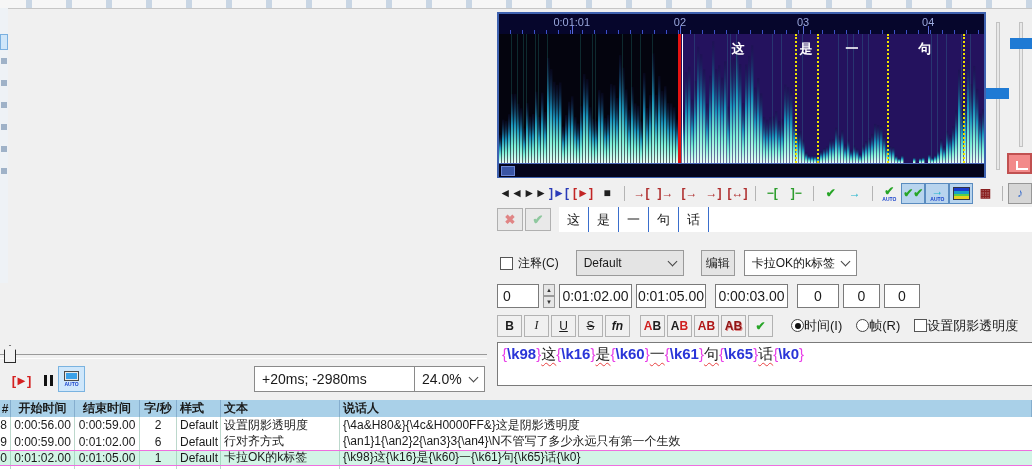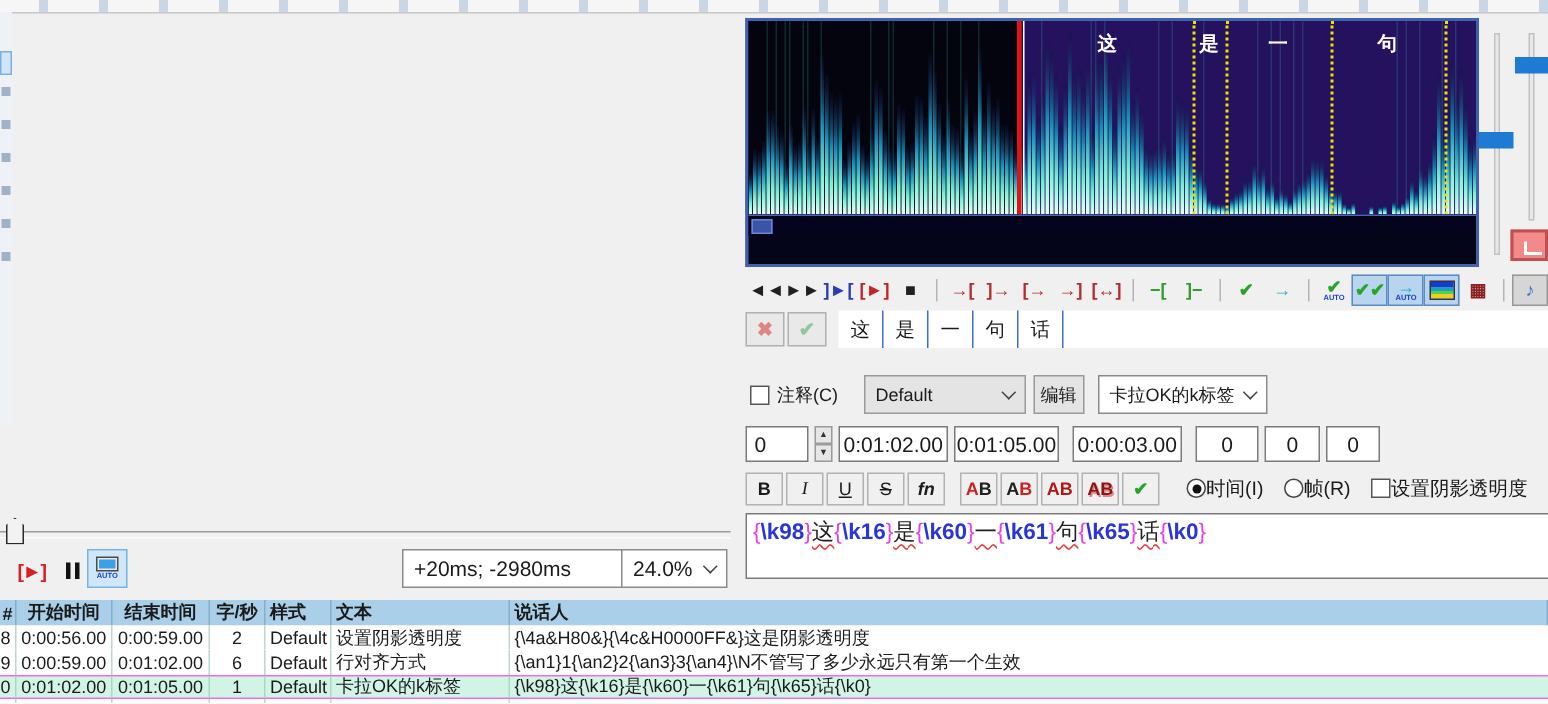--- a/index.html
+++ b/index.html
@@ -132,29 +132,39 @@
         <i></i>
         <i></i>
       </span>
   </div>
   <div class="abs autobtn">
     <span class="moni">
         <i></i>
       </span>
     <span class="autotxt">AUTO</span>
   </div>
-  <div class="abs w-field" style="left:268px;width:170px">
+  <div class="abs w-field" style="left:254px;width:170px">
     <span>+20ms; -2980ms</span>
   </div>
   <div class="abs combo" style="left:414px;width:71px;top:366px;font-size:14px">
     <span>24.0%</span>
     <span class="chv"></span>
   </div>
 
   <div class="abs spec-frame">
+    <div class="spec-timeline">
+        <span class="tl-label" style="left: 15%;">0:01:01</span>
+        <span class="tl-tick" style="left: 15%;"></span>
+        <span class="tl-label" style="left: 37.3%;">02</span>
+        <span class="tl-tick" style="left: 37.3%;"></span>
+        <span class="tl-label" style="left: 62.7%;">03</span>
+        <span class="tl-tick" style="left: 62.7%;"></span>
+        <span class="tl-label" style="left: 88.5%;">04</span>
+        <span class="tl-tick" style="left: 88.5%;"></span>
+      </div>
     <div class="spec-body">
       <div class="sel-region" style="left:36.9%;right:0"></div>
       <svg id="specsvg" width="485" height="129" style="position:absolute;left:0;top:0">
           <defs>
             <linearGradient id="sg" x1="0" y1="1" x2="0" y2="0">
               <stop offset="0" stop-color="#eafff8"></stop>
               <stop offset="0.25" stop-color="#7df0d8"></stop>
               <stop offset="0.55" stop-color="#1890b8"></stop>
               <stop offset="1" stop-color="#101040" stop-opacity="0.25"></stop>
             </linearGradient>
@@ -464,21 +474,21 @@
       </div>
   </div>
 
   <div class="abs row-flex" style="left:500px;top:249px;height:28px">
     <span class="cb"></span>
     <span style="margin-right:12px">注释(C)</span>
     <div class="combo gray" style="width:108px">
       <span>Default</span>
         <span class="chv"></span>
     </div>
-    <div class="wbtn" style="width:34px;margin-left:0">
+    <div class="wbtn" style="width:34px;margin-left:12px">
       <span>编辑</span>
     </div>
     <div class="combo" style="width:113px;margin-left:4px">
       <span>卡拉OK的k标签</span>
         <span class="chv"></span>
     </div>
   </div>
 
   <div class="abs row-flex" style="left:497px;top:284px;height:24px;gap:4px">
     <div class="tfield" style="width:42px;justify-content:flex-start;padding-left:5px">

